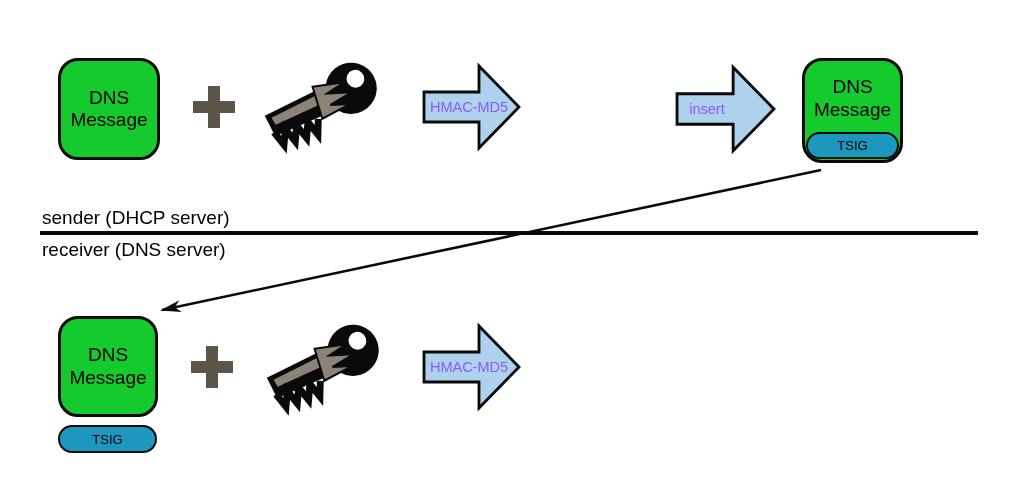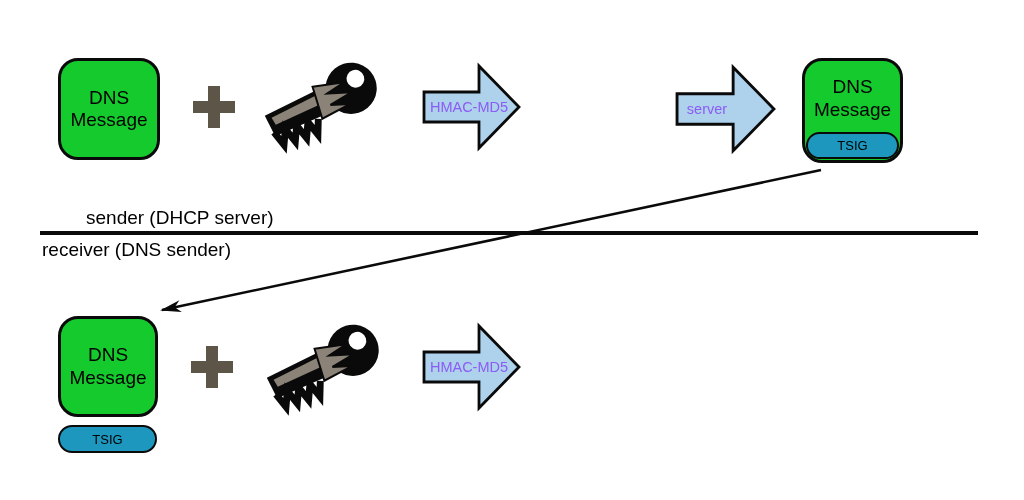--- a/index.html
+++ b/index.html
@@ -63,33 +63,33 @@
       <polygon points="2,30 57,30 57,4 97,45 57,86 57,60 2,60" fill="var(--arrow-blue,#aed1ec)" stroke="#0a0a0a" stroke-width="2.8"></polygon>
     </svg>
     <div class="lbl lbl-hmac">HMAC-MD5</div>
   </div>
 
 
   <div class="arrow" style="left:675px;top:63px;width:102px;height:92px;">
     <svg width="102" height="92" viewBox="0 0 100 90">
       <polygon points="2,30 57,30 57,4 97,45 57,86 57,60 2,60" fill="var(--arrow-blue,#aed1ec)" stroke="#0a0a0a" stroke-width="2.8"></polygon>
     </svg>
-    <div class="lbl lbl-insert">server</div>
+    <div class="lbl lbl-insert">insert</div>
   </div>
 
   <div class="box green with-pill" style="left:802px;top:58px;width:101px;height:105px;">
     <span>DNS Message</span>
     <div class="pill" style="left:1px;right:1px;bottom:1px;height:27px;border-radius:14px;">
       <span style="max-width:none;">TSIG</span>
     </div>
   </div>
 
-  <div class="txt" style="left:42px;top:207px;margin-left:44px;">sender (DHCP server)</div>
+  <div class="txt" style="left:42px;top:207px;">sender (DHCP server)</div>
   <div class="divider-line"></div>
-  <div class="txt" style="left:42px;top:239px;">receiver (DNS sender)</div>
+  <div class="txt" style="left:42px;top:239px;">receiver (DNS server)</div>
 
   <svg class="overlay" width="1024" height="500" viewBox="0 0 1024 500">
     <defs>
       <marker id="ah" viewBox="0 0 22 14" markerWidth="22" markerHeight="14" refX="20" refY="7" orient="auto" markerUnits="userSpaceOnUse">
         <path d="M22 7 L1 1 L7 7 L1 13 Z" fill="#0a0a0a"></path>
       </marker>
     </defs>
     <line x1="821" y1="170" x2="162" y2="310" stroke="#0a0a0a" stroke-width="2.6" marker-end="url(#ah)"></line>
   </svg>
 

